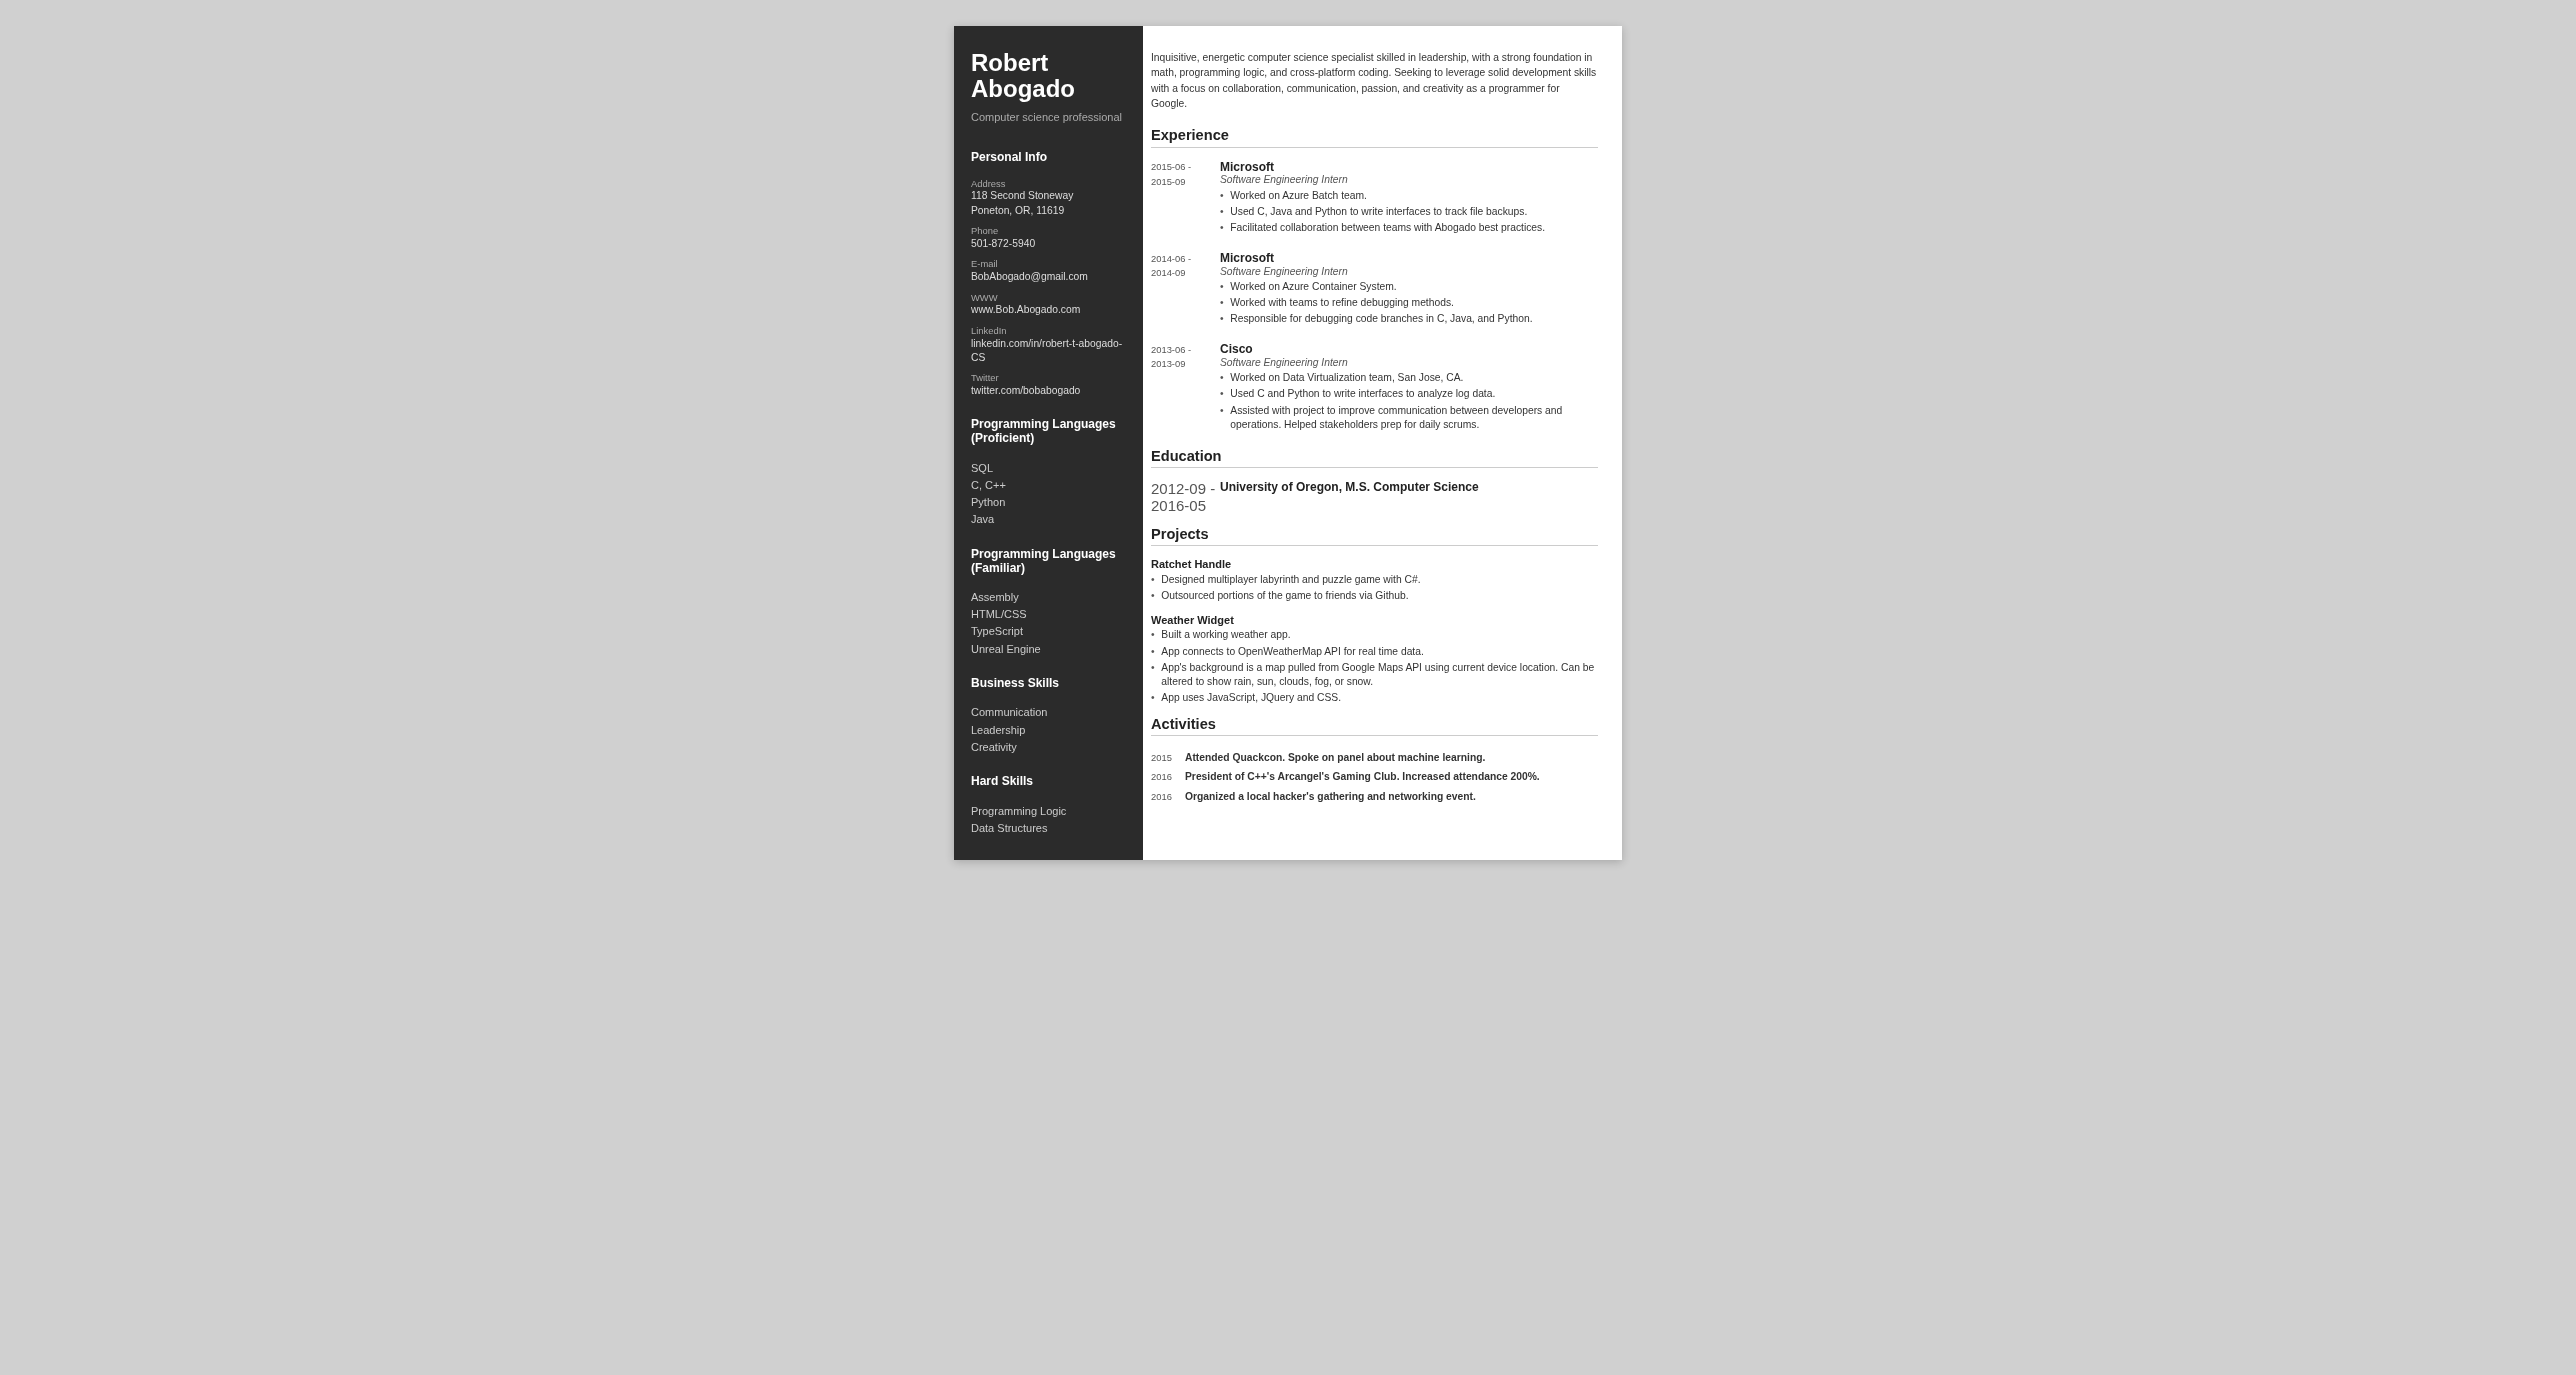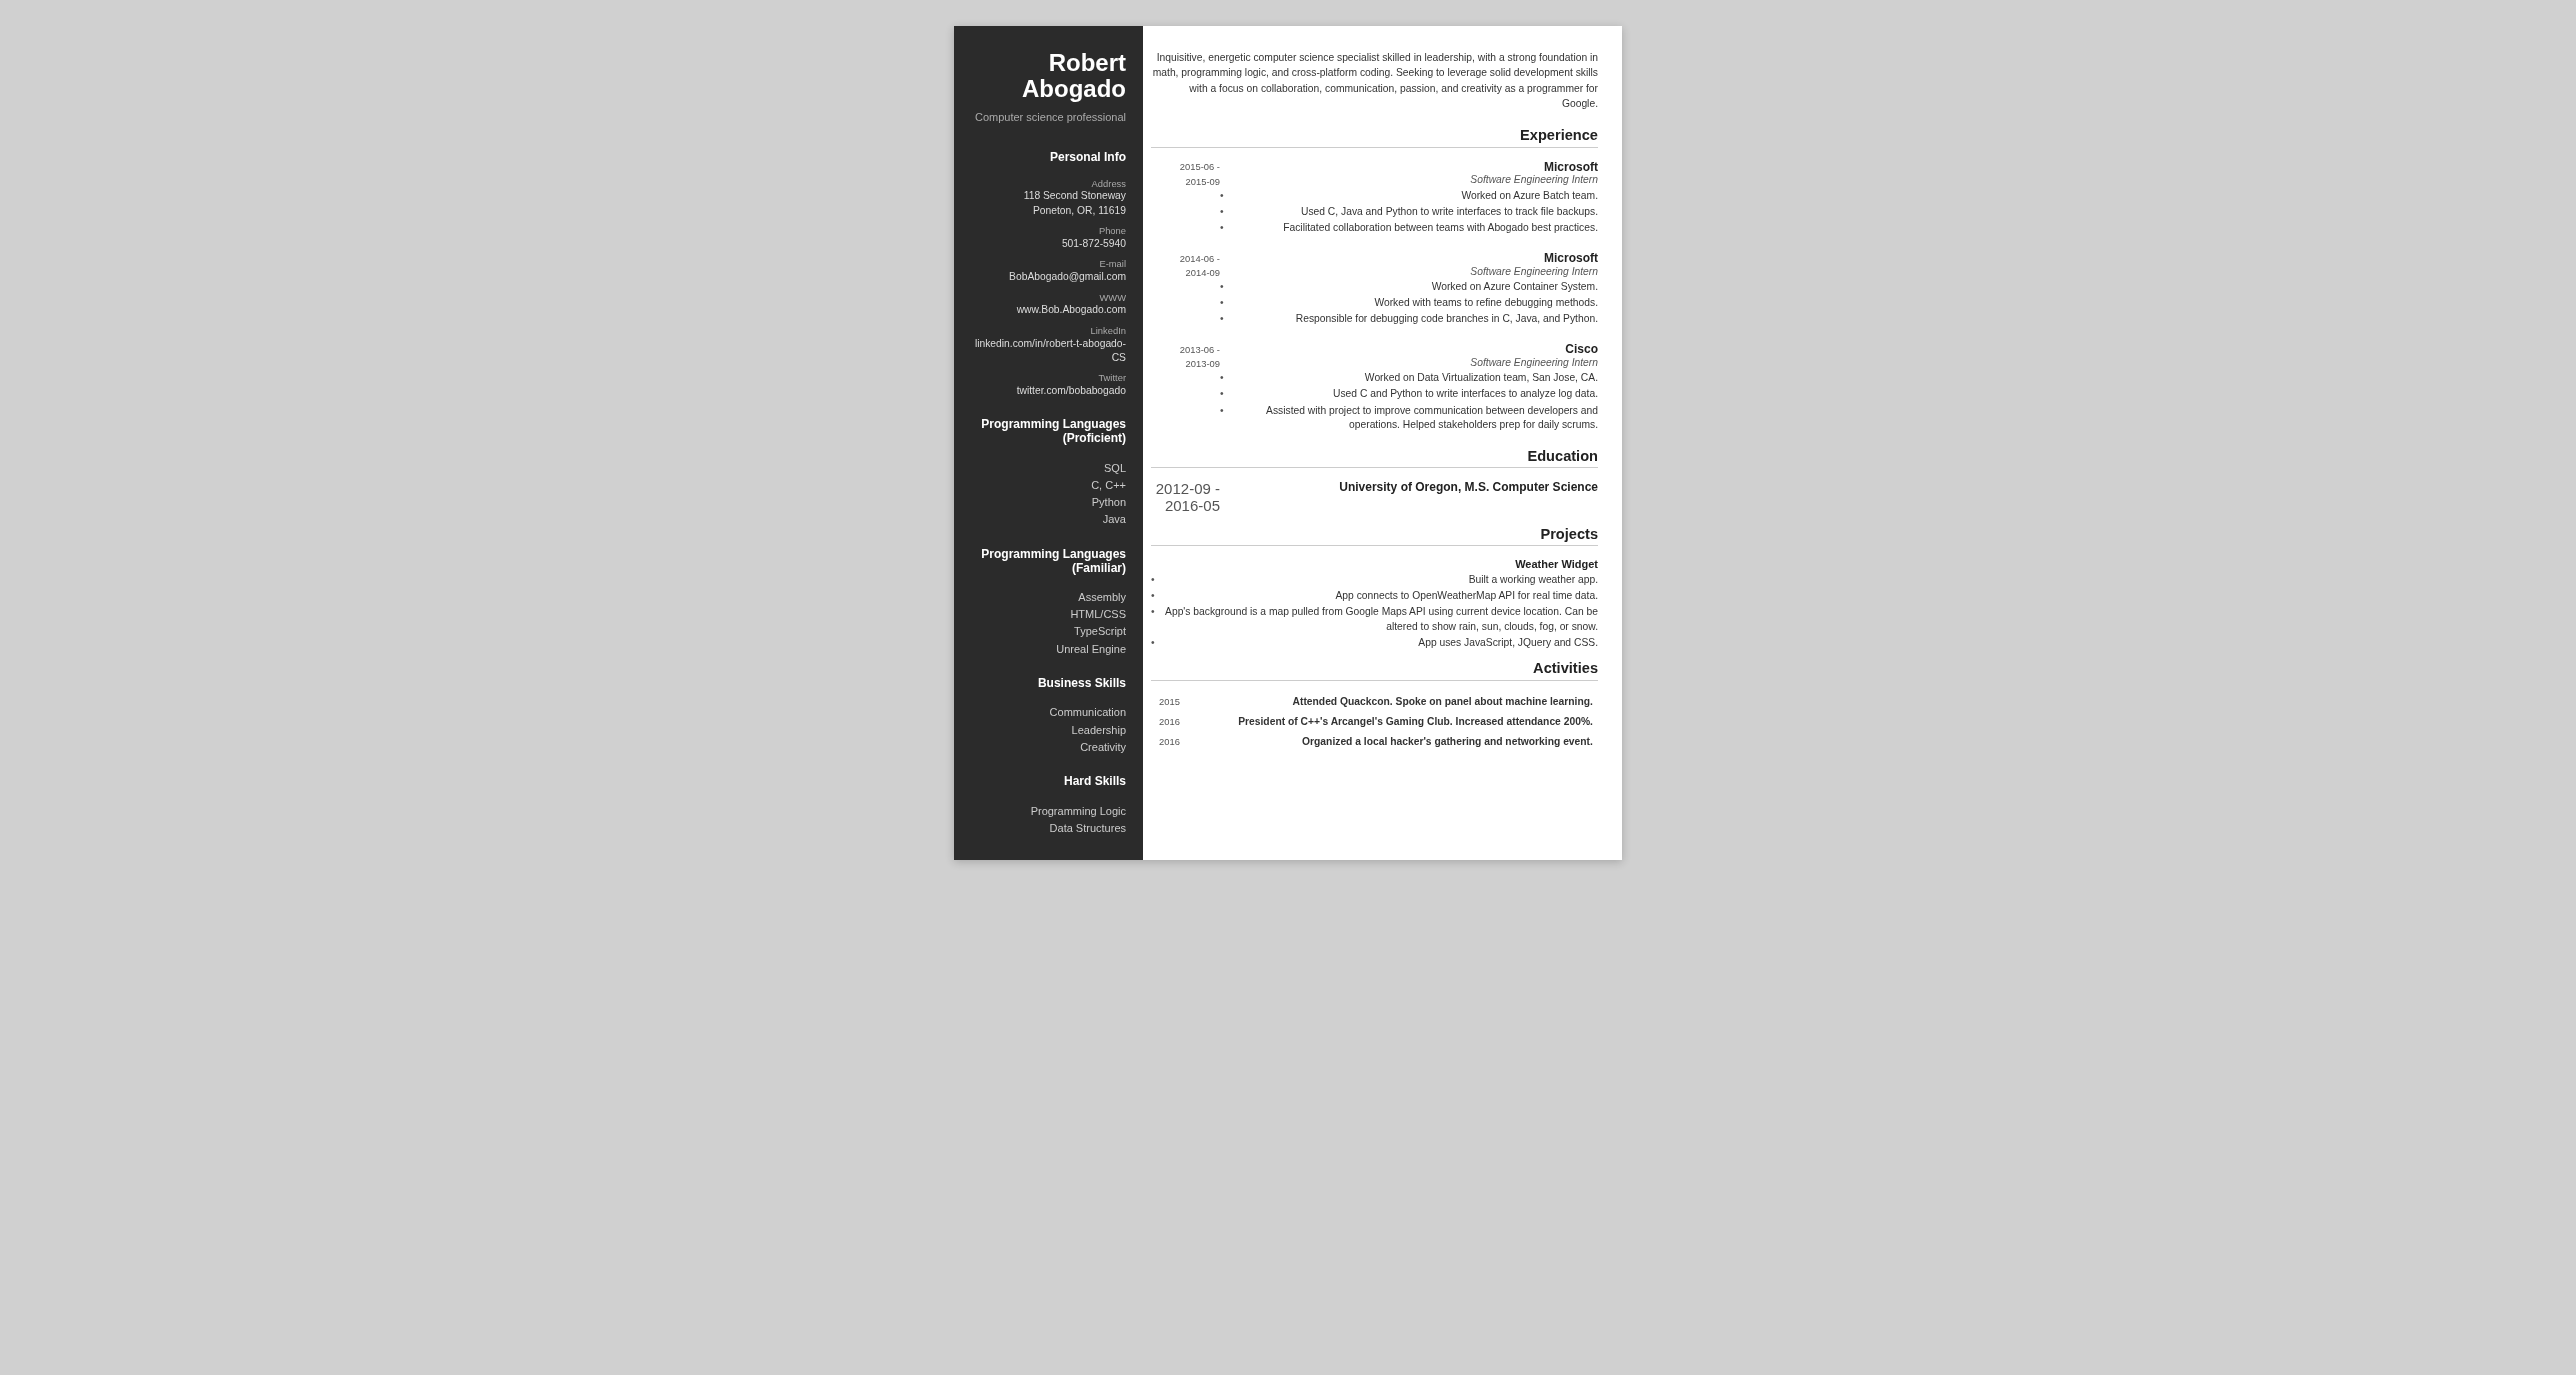--- a/index.html
+++ b/index.html
@@ -10,21 +10,20 @@
       align-items: flex-start;
       min-height: 100vh;
       padding: 26px 17px;
       font-family: Arial, sans-serif;
     }
     .resume-container {
       display: flex;
       width: 668px;
       background: #d946ef;
       box-shadow: 0 1.7px 8.6px rgba(0,0,0,0.2);
-      text-align: right;
     }
     
     .sidebar {
       width: 189px;
       min-width: 189px;
       background: #2b2b2b;
       color: #fff;
       padding: 24px 17px;
     }
     .sidebar-name {
@@ -316,20 +315,27 @@
     <div class="section-title">Education</div>
     <div class="edu-block">
       <div class="edu-header">
         <div class="edu-date">2012-09 -<br>2016-05</div>
         <div class="edu-school">University of Oregon, M.S. Computer Science</div>
       </div>
     </div>
 
     <div class="section-title">Projects</div>
 
+    <div class="projects-block">
+      <div class="project-name">Ratchet Handle</div>
+      <ul class="project-bullets">
+        <li>Designed multiplayer labyrinth and puzzle game with C#.</li>
+        <li>Outsourced portions of the game to friends via Github.</li>
+      </ul>
+    </div>
 
 
     <div class="projects-block">
       <div class="project-name">Weather Widget</div>
       <ul class="project-bullets">
         <li>Built a working weather app.</li>
         <li>App connects to OpenWeatherMap API for real time data.</li>
         <li>App's background is a map pulled from Google Maps API using current device location. Can be altered to show rain, sun, clouds, fog, or snow.</li>
         <li>App uses JavaScript, JQuery and CSS.</li>
       </ul>

